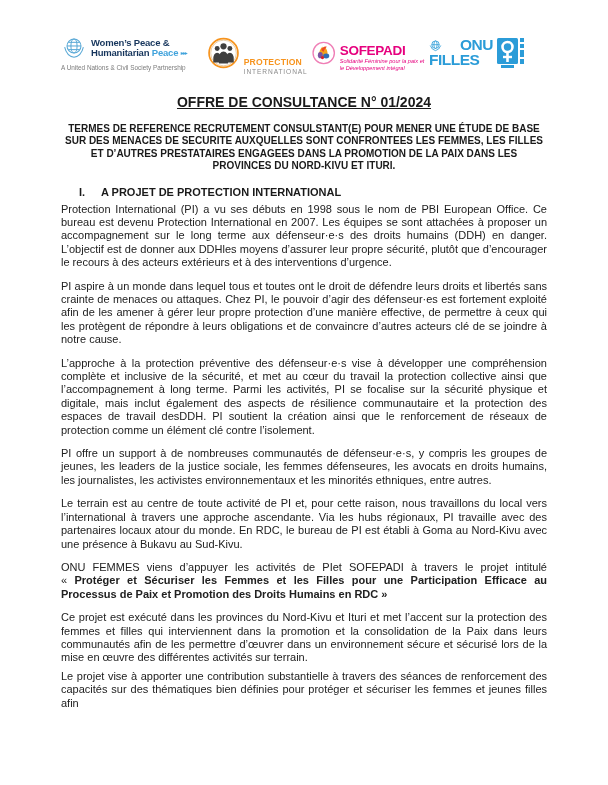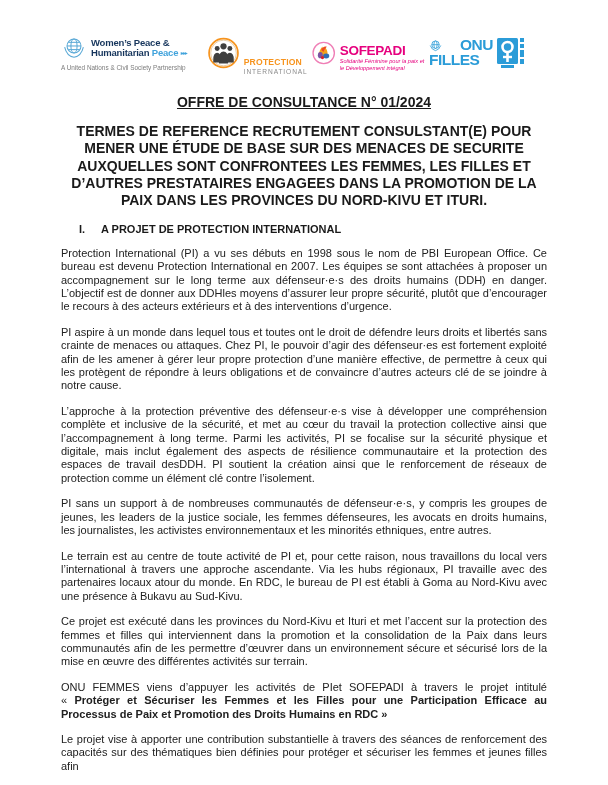--- a/index.html
+++ b/index.html
@@ -42,31 +42,31 @@
   .onu{width:118px;gap:3px;align-items:center;}
   .onu-left{line-height:0.95;}
   .onu-row1{display:flex;align-items:center;gap:18px;justify-content:flex-end;}
   .onu-word,.onu-word2{color:#2b9cd8;font-weight:bold;font-size:15.5px;letter-spacing:-0.5px;}
   
   .doc-title{
     text-align:center;font-weight:bold;font-size:14px;color:#1a1a1a;
     text-decoration:underline;margin:12px 0 13px 0;
   }
   .doc-subtitle{
-    text-align:center;font-weight:bold;font-size:14px;color:#1a1a1a;
+    text-align:center;font-weight:bold;font-size:10px;color:#1a1a1a;
     line-height:1.24;margin:0 0 13px 0;
   }
   .sec-heading{
     display:flex;font-weight:bold;font-size:11px;color:#1a1a1a;
     margin:12px 0 5px 0;padding-left:18px;
   }
   .sec-num{width:22px;flex:none;}
   p.body{
     font-size:11px;line-height:1.22;text-align:justify;
-    margin:12px 0 10px 0;
+    margin:5px 0 10px 0;
   }
   p.body.tight{margin-bottom:0;}
   .bold{font-weight:bold;}
 </style>
 </head>
 <body>
 
 <div class="page">
 
   <div class="logo-row">
@@ -165,21 +165,21 @@
   <div class="doc-subtitle">TERMES DE REFERENCE RECRUTEMENT CONSULSTANT(E) POUR MENER UNE ÉTUDE DE BASE SUR DES MENACES DE SECURITE AUXQUELLES SONT CONFRONTEES LES FEMMES, LES FILLES ET D’AUTRES PRESTATAIRES ENGAGEES DANS LA PROMOTION DE LA PAIX DANS LES PROVINCES DU NORD-KIVU ET ITURI.</div>
 
   <div class="sec-heading">
     <span class="sec-num">I.</span>
     <span>A PROJET DE PROTECTION INTERNATIONAL</span>
   </div>
 
   <p class="body">Protection International (PI) a vu ses débuts en 1998 sous le nom de PBI European Office. Ce bureau est devenu Protection International en 2007. Les équipes se sont attachées à proposer un accompagnement sur le long terme aux défenseur·e·s des droits humains (DDH) en danger. L’objectif est de donner aux DDHles moyens d’assurer leur propre sécurité, plutôt que d’encourager le recours à des acteurs extérieurs et à des interventions d’urgence.</p>
   <p class="body">PI aspire à un monde dans lequel tous et toutes ont le droit de défendre leurs droits et libertés sans crainte de menaces ou attaques. Chez PI, le pouvoir d’agir des défenseur·es est fortement exploité afin de les amener à gérer leur propre protection d’une manière effective, de permettre à ceux qui les protègent de répondre à leurs obligations et de convaincre d’autres acteurs clé de se joindre à notre cause.</p>
   <p class="body">L’approche à la protection préventive des défenseur·e·s vise à développer une compréhension complète et inclusive de la sécurité, et met au cœur du travail la protection collective ainsi que l’accompagnement à long terme. Parmi les activités, PI se focalise sur la sécurité physique et digitale, mais inclut également des aspects de résilience communautaire et la protection des espaces de travail desDDH. PI soutient la création ainsi que le renforcement de réseaux de protection comme un élément clé contre l’isolement.</p>
-  <p class="body">PI sans un support à de nombreuses communautés de défenseur·e·s, y compris les groupes de jeunes, les leaders de la justice sociale, les femmes défenseures, les avocats en droits humains, les journalistes, les activistes environnementaux et les minorités ethniques, entre autres.</p>
+  <p class="body">PI offre un support à de nombreuses communautés de défenseur·e·s, y compris les groupes de jeunes, les leaders de la justice sociale, les femmes défenseures, les avocats en droits humains, les journalistes, les activistes environnementaux et les minorités ethniques, entre autres.</p>
   <p class="body">Le terrain est au centre de toute activité de PI et, pour cette raison, nous travaillons du local vers l’international à travers une approche ascendante. Via les hubs régionaux, PI travaille avec des partenaires locaux atour du monde. En RDC, le bureau de PI est établi à Goma au Nord-Kivu avec une présence à Bukavu au Sud-Kivu.</p>
 
 
+  <p class="body"><span>ONU FEMMES viens d’appuyer les activités de PIet SOFEPADI à travers le projet intitulé «&nbsp;</span><span class="bold">Protéger et Sécuriser les Femmes et les Filles pour une Participation Efficace au Processus de Paix et Promotion des Droits Humains en RDC</span><span class="bold">&nbsp;»</span></p>
   <p class="body tight">Ce projet est exécuté dans les provinces du Nord-Kivu et Ituri et met l’accent sur la protection des femmes et filles qui interviennent dans la promotion et la consolidation de la Paix dans leurs communautés afin de les permettre d’œuvrer dans un environnement sécure et sécurisé lors de la mise en œuvre des différentes activités sur terrain.</p>
-  <p class="body"><span>ONU FEMMES viens d’appuyer les activités de PIet SOFEPADI à travers le projet intitulé «&nbsp;</span><span class="bold">Protéger et Sécuriser les Femmes et les Filles pour une Participation Efficace au Processus de Paix et Promotion des Droits Humains en RDC</span><span class="bold">&nbsp;»</span></p>
   <p class="body">Le projet vise à apporter une contribution substantielle à travers des séances de renforcement des capacités sur des thématiques bien définies pour protéger et sécuriser les femmes et jeunes filles afin</p>
 
 </div>
 
 </body></html>

